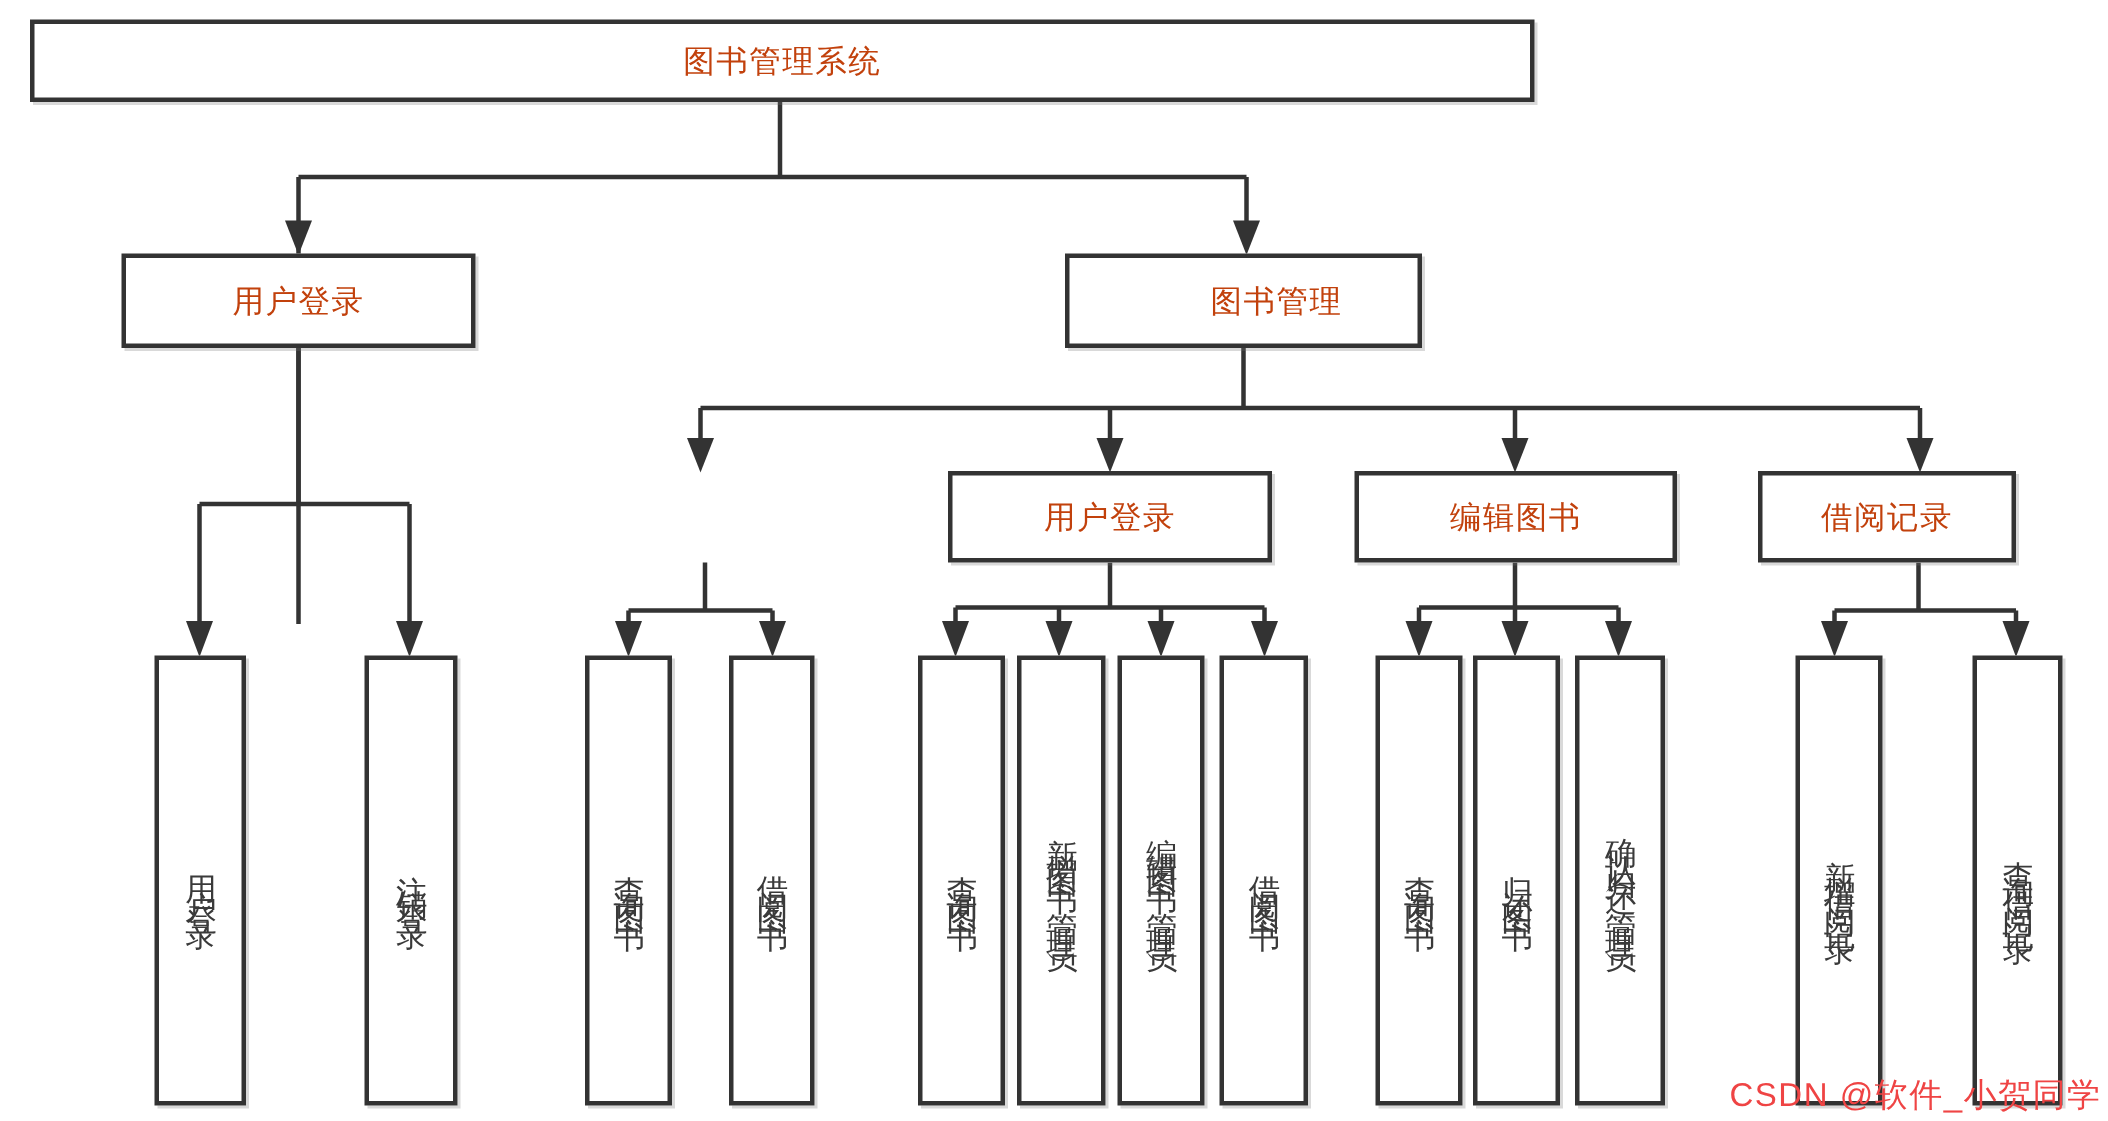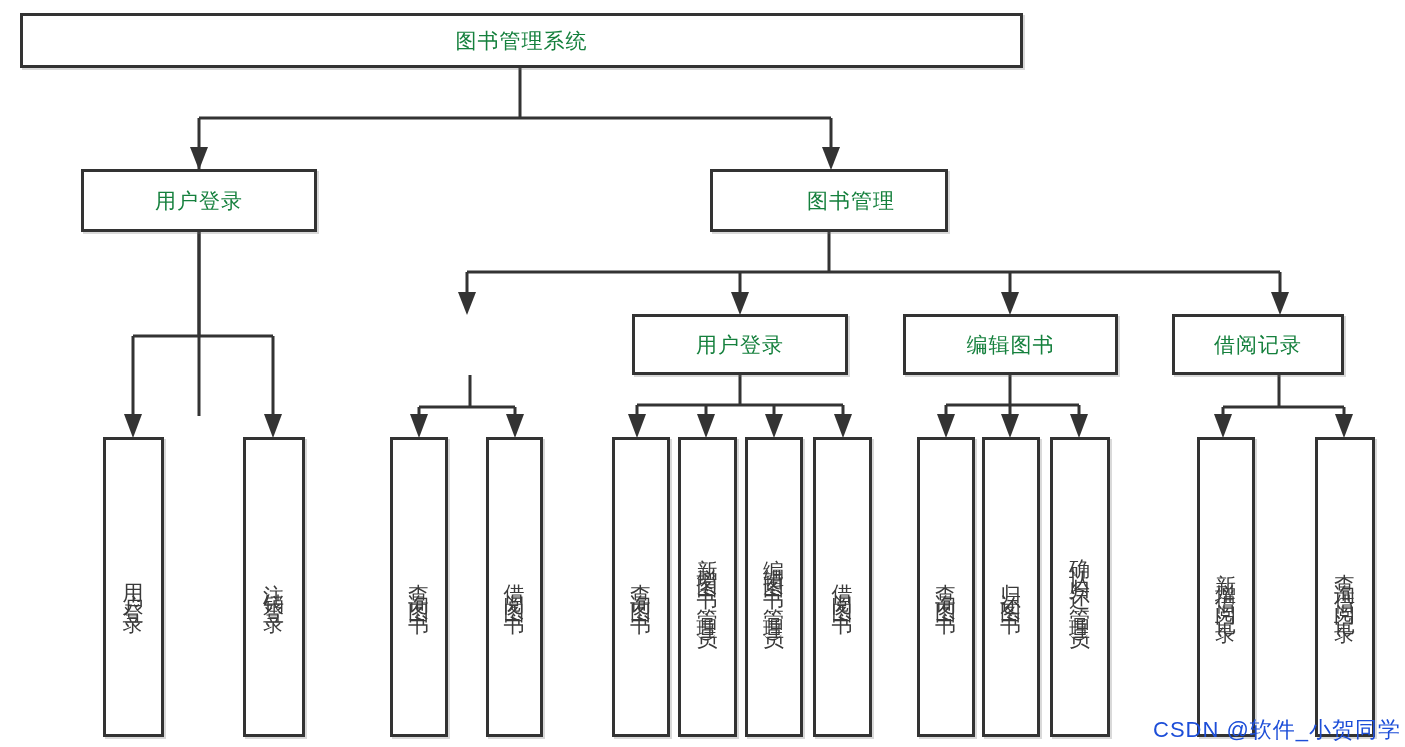--- a/index.html
+++ b/index.html
@@ -10,29 +10,29 @@
   }
   .chart{position:absolute;inset:0;}
   .lines{position:absolute;left:0;top:0;z-index:0;}
   .node{
     position:absolute;box-sizing:border-box;background:#fff;
     border:3px solid #333;z-index:1;
     display:flex;align-items:center;justify-content:center;
     box-shadow:2px 2px 0 rgba(120,120,120,0.28);
   }
   .hnode .lbl{
-    font-size:21px;letter-spacing:1px;color:#15803d;white-space:nowrap;
+    font-size:21px;letter-spacing:1px;color:#c2410c;white-space:nowrap;
   }
   .vnode .lbl{
     writing-mode:vertical-lr;text-orientation:mixed;
     font-size:21px;letter-spacing:10px;color:#3a3a3a;line-height:1;
   }
   .watermark{
     position:absolute;left:1153px;top:715px;z-index:3;
-    font-size:22px;color:#1d4ed8;letter-spacing:1px;white-space:nowrap;
+    font-size:22px;color:#ef4444;letter-spacing:1px;white-space:nowrap;
   }
 </style>
 </head>
 <body>
 
 <div class="chart">
 
   <svg class="lines" width="1405" height="747" viewBox="0 0 1405 747">
     <g stroke="#333" stroke-width="3" fill="none">
       <path d="M520 66 V118 M199 118 H831 M199 118 V416 M831 118 V148"></path>

